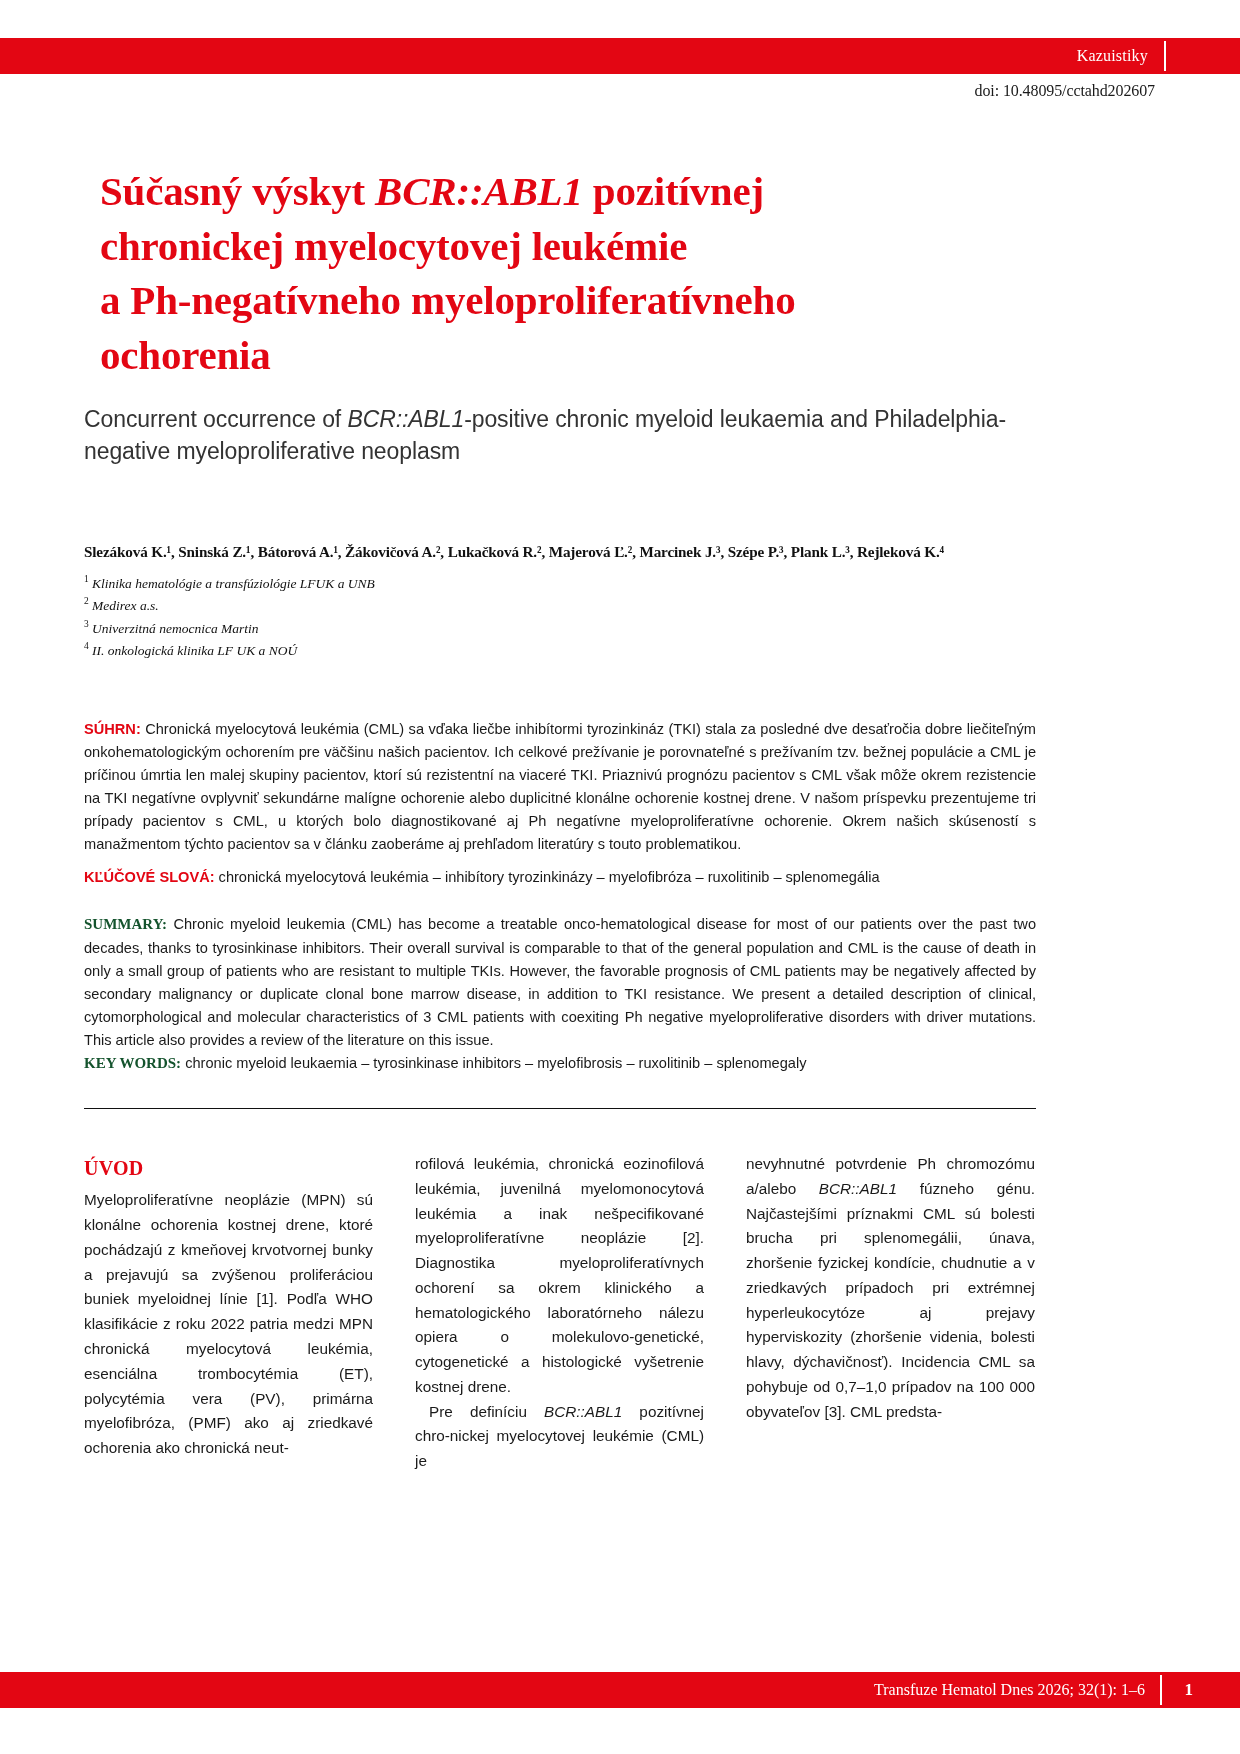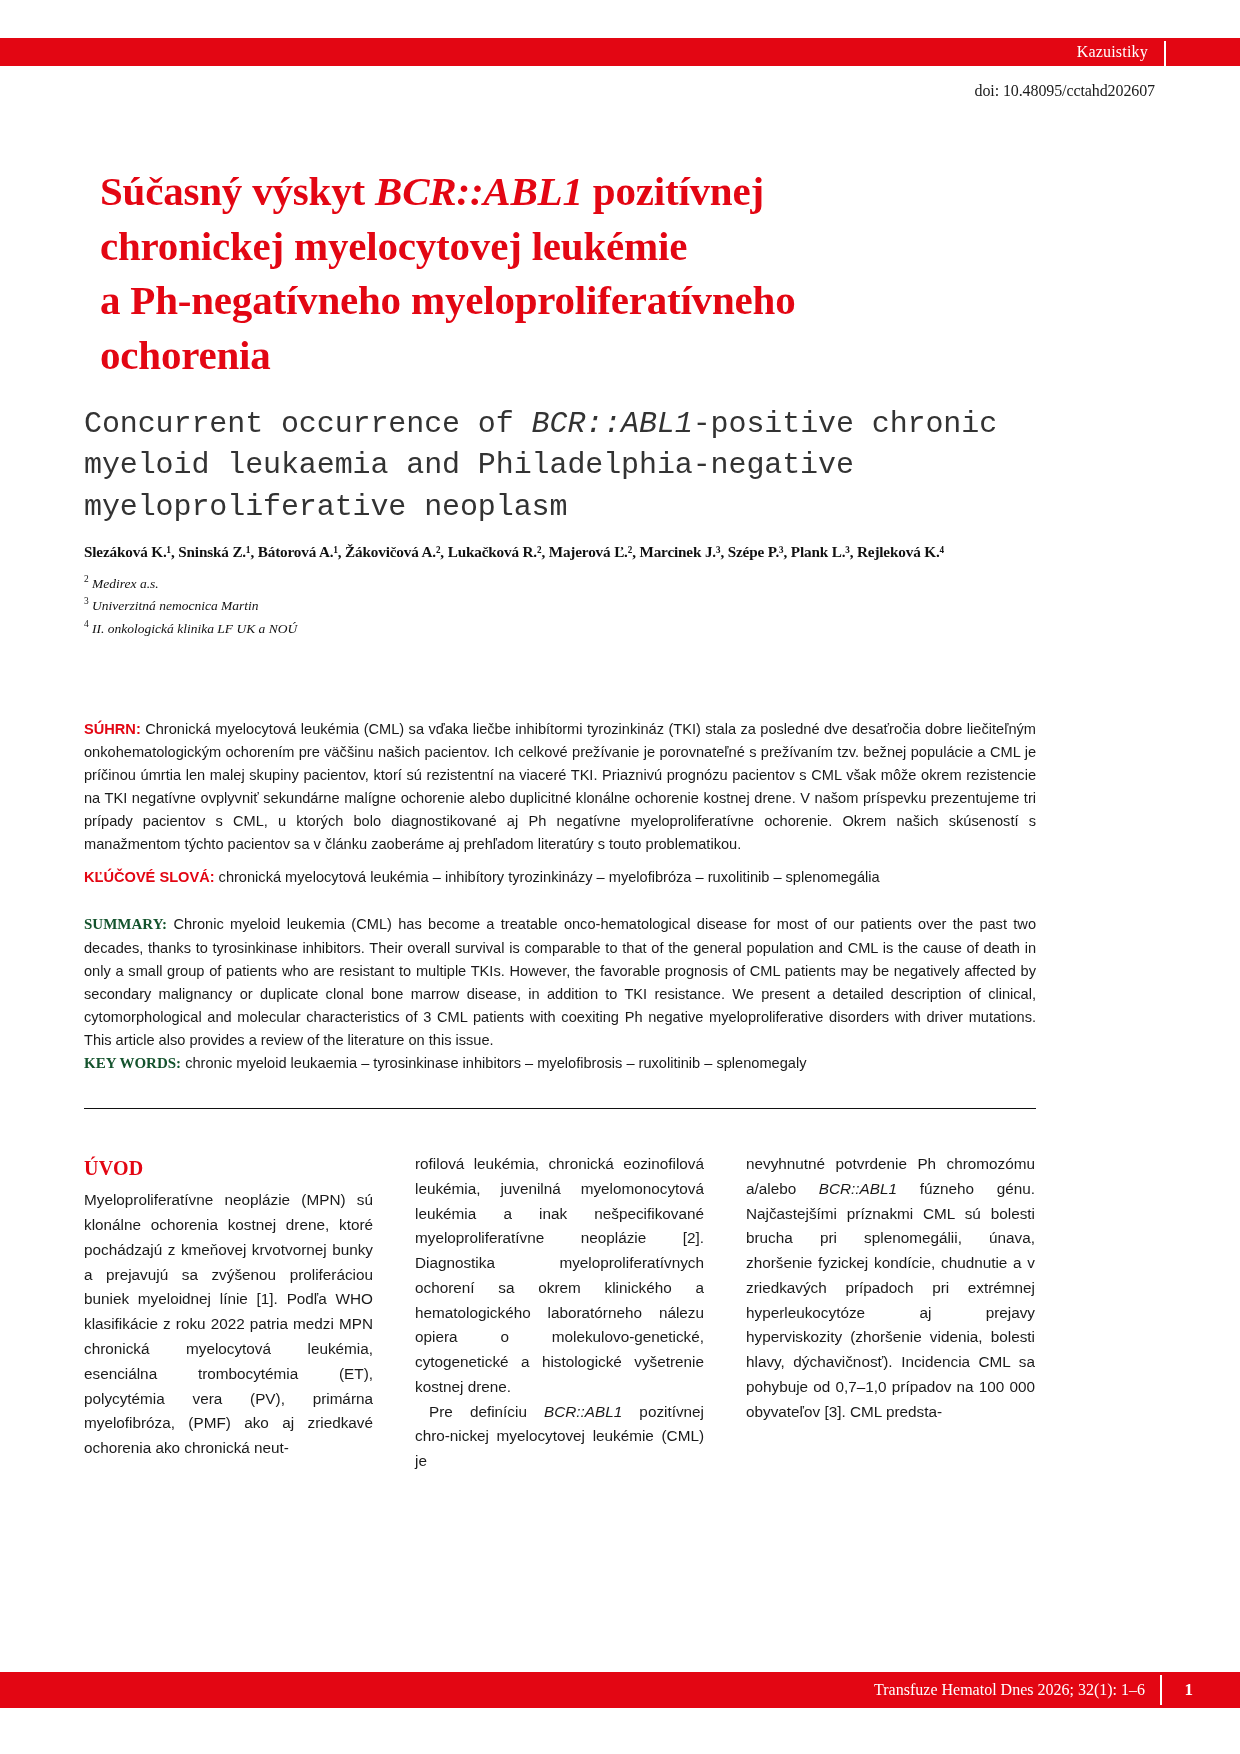--- a/index.html
+++ b/index.html
@@ -15,21 +15,21 @@
     color: #1a1a1a;
     overflow: hidden;
   }
 
   
   .header-band {
     position: absolute;
     top: 38px;
     left: 0;
     width: 1240px;
-    height: 28px;
+    height: 36px;
     background: #e30613;
   }
   .header-band .rubric {
     position: absolute;
     right: 92px;
     top: 50%;
     transform: translateY(-50%);
     color: #ffffff;
     font-family: "Liberation Serif", serif;
     font-size: 16px;
@@ -66,23 +66,23 @@
     font-weight: bold;
     font-size: 41px;
     line-height: 1.33;
     color: #e30613;
     margin: 16px;
     letter-spacing: -0.2px;
   }
   .title-sk i { font-style: italic; }
 
   .title-en {
-    font-family: Liberation Mono, monospace;
+    font-family: Liberation Sans, sans-serif;
     font-weight: normal;
-    font-size: 30px;
+    font-size: 23px;
     line-height: 1.38;
     color: #333333;
     margin: 22px 0 0 0;
     letter-spacing: -0.1px;
   }
   .title-en i { font-style: italic; }
 
   
   .authors {
     position: absolute;
@@ -226,20 +226,21 @@
 </div>
 <div class="doi">doi: 10.48095/cctahd202607</div>
 
 <div class="title-block">
   <h1 class="title-sk"><span>Súčasný výskyt </span><i>BCR::ABL1</i><span> pozitívnej</span><br><span>chronickej myelocytovej leukémie</span><br><span>a Ph-negatívneho myeloproliferatívneho</span><br><span>ochorenia</span></h1>
   <h2 class="title-en"><span>Concurrent occurrence of </span><i>BCR::ABL1</i><span>-positive chronic myeloid leukaemia and Philadelphia-negative myeloproliferative neoplasm</span></h2>
 </div>
 
 <div class="authors">Slezáková K.¹, Sninská Z.¹, Bátorová A.¹, Žákovičová A.², Lukačková R.², Majerová Ľ.²,  Marcinek J.³, Szépe P.³, Plank L.³, Rejleková K.⁴</div>
 <div class="affiliations">
+  <div><sup>1</sup> <span>Klinika hematológie a transfúziológie LFUK a UNB</span></div>
   <div><sup>2</sup> <span>Medirex a.s.</span></div>
   <div><sup>3</sup> <span>Univerzitná nemocnica Martin</span></div>
   <div><sup>4</sup> <span>II. onkologická klinika LF UK a NOÚ</span></div>
 </div>
 
 <div class="abs-block" id="abs-sk"><span class="lbl-red">SÚHRN:</span><span> Chronická myelocytová leukémia (CML) sa vďaka liečbe inhibítormi tyrozinkináz (TKI) stala za posledné dve desaťročia dobre liečiteľným onkohematologickým ochorením pre väčšinu našich pacientov. Ich celkové prežívanie je porovnateľné s prežívaním tzv. bežnej populácie a CML je príčinou úmrtia len malej skupiny pacientov, ktorí sú rezistentní na viaceré TKI. Priaznivú prognózu pacientov s CML však môže okrem rezistencie na TKI negatívne ovplyvniť sekundárne malígne ochorenie alebo duplicitné klonálne ochorenie kostnej drene. V našom príspevku prezentujeme tri prípady pacientov s CML, u ktorých bolo diagnostikované aj Ph negatívne myeloproliferatívne ochorenie.  Okrem našich skúseností s manažmentom týchto pacientov sa v článku zaoberáme aj prehľadom literatúry s touto problematikou.</span></div>
 
 <div class="abs-block" id="kw-sk"><span class="lbl-red">KĽÚČOVÉ SLOVÁ:</span><span> chronická myelocytová leukémia – inhibítory tyrozinkinázy – myelofibróza – ruxolitinib – splenomegália</span></div>
 
 <div class="abs-block" id="abs-en"><span class="lbl-red-serif">SUMMARY:</span><span> Chronic myeloid leukemia (CML) has become a treatable onco-hematological disease for most of our patients over the past two decades, thanks to tyrosinkinase inhibitors.   Their overall survival is comparable to that of the general population and CML is the cause of death in only a small group of patients who are resistant to multiple TKIs. However, the favorable prognosis of CML patients may be negatively affected by secondary malignancy or duplicate clonal bone marrow disease, in addition to TKI resistance. We present a detailed description of clinical, cytomorphological and molecular characteristics of 3 CML patients with coexiting Ph negative myeloproliferative disorders with driver mutations. This article also provides a review of the literature on this issue.</span></div>

